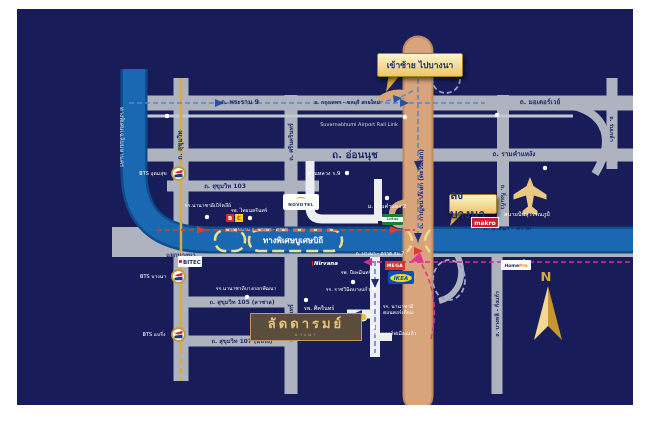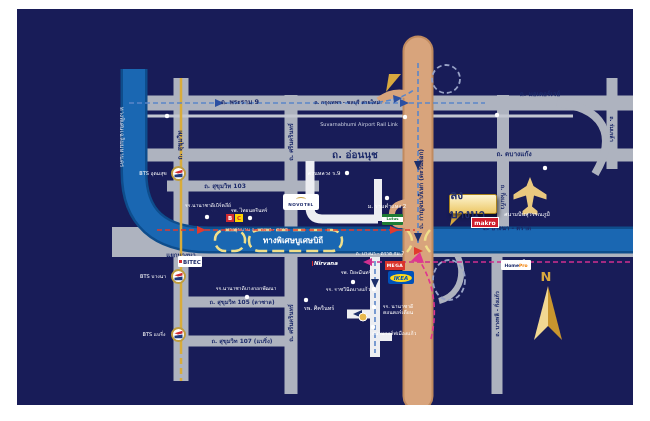--- a/index.html
+++ b/index.html
@@ -155,24 +155,24 @@
     <g>
       <polygon points="531,277 517,331 531,317" fill="#f2d892"></polygon>
       <polygon points="531,277 545,331 531,317" fill="#c9952e"></polygon>
     </g>
 
     <path d="M513 168 l3.5 9 13 8.5 0 5 -12.5 -4 -2 11 5.5 4.5 0 4 -7.5 -2 -7.5 2 0 -4 5.5 -4.5 -2 -11 -12.5 4 0 -5 13 -8.5 z" fill="#e9c87f"></path>
   </svg>
 
   <span class="lb navy" style="left:223px;top:94px;font-size:6.5px">ถ. พระราม 9</span>
   <span class="lb navy" style="left:330px;top:94px;font-size:5.2px">ถ. กรุงเทพฯ - ชลบุรี สายใหม่</span>
-  <span class="lb navy" style="left:523px;top:86px;font-size:6.5px">ถ. มอเตอร์เวย์</span>
+  <span class="lb navy" style="left:523px;top:94px;font-size:6.5px">ถ. มอเตอร์เวย์</span>
   <span class="lb" style="left:342px;top:116px;font-size:5px;color:#cfd4e4">Suvarnabhumi Airport Rail Link</span>
   <span class="lb navy" style="left:338px;top:146px;font-size:10px">ถ. อ่อนนุช</span>
-  <span class="lb navy" style="left:497px;top:146px;font-size:6.5px">ถ. ตบางแกัง</span>
+  <span class="lb navy" style="left:497px;top:146px;font-size:6.5px">ถ. รามคำแหงัง</span>
   <span class="lb navy vL" style="left:164px;top:136px;font-size:6.5px">ถ. สุขุมวิท</span>
   <span class="lb navy vL" style="left:274px;top:133px">ถ. ศรีนครินทร์</span>
   <span class="lb navy vL" style="left:274px;top:314px">ถ. ศรีนครินทร์</span>
   <span class="lb navy" style="left:208px;top:177px">ถ. สุขุมวิท 103</span>
   <span class="lb navy" style="left:225px;top:293px;font-size:5.8px">ถ. สุขุมวิท 105 (ลาซาล)</span>
   <span class="lb navy" style="left:225px;top:332px;font-size:5.8px">ถ. สุขุมวิท 107 (แบริ่ง)</span>
   <span class="lb navy vR" style="left:486px;top:188px;font-size:5.8px">ถ. กิ่งแก้ว</span>
   <span class="lb navy vR" style="left:595px;top:120px;font-size:5.5px">ถ. ร่มเกล้า</span>
   <span class="lb navy vL" style="left:404px;top:180px;font-size:6.2px">ถ. กาญจนาภิเษก (ตะวันออก)</span>
   <span class="lb navy vL" style="left:480px;top:305px;font-size:5.5px">ถ. บางพลี - กิ่งแก้ว</span>
@@ -214,20 +214,21 @@
   <span class="lb" style="left:302px;top:299px;font-size:5.5px">รพ. ศิครินทร์</span>
   <span class="lb" style="left:339px;top:264px;font-size:5px">รพ. ปิยะมินทร์</span>
   <span class="lb" style="left:331px;top:281px;font-size:5px">รร. ราชวินิตบางแก้ว</span>
   <div class="lb ctr" style="left:381px;top:301px;font-size:5px">
     <div>รร. นานาชาติ</div>
     <div>คอนคอร์เดียน</div>
   </div>
   <span class="lb" style="left:377px;top:325px;font-size:5px">สนามกอล์ฟเมืองแก้ว</span>
   <span class="lb" style="left:510px;top:205px;font-size:5.5px">สนามบินสุวรรณภูมิ</span>
 
+  <div class="callout" style="left:360px;top:44px;width:84px;height:22px;font-size:8.5px">เข้าซ้าย ไปบางนา</div>
   <div class="callout" style="left:432px;top:185px;width:46px;height:18px;font-size:12px">ลงบางนา</div>
 
   <div class="logo bitec" style="left:161px;top:247px;width:24px;height:11px">
         <i></i>
         <span>BITEC</span>
       </div>
   <div class="logo makro" style="left:454px;top:208px;width:28px;height:11px">
         <span>makro</span>
       </div>
   <div class="logo mega" style="left:368px;top:252px;width:20px;height:9px">
@@ -251,17 +252,21 @@
       </div>
   <div class="logo nirvana" style="left:295px;top:250px;width:26px;height:8px">
         <i></i>
         <span>Nirvana</span>
       </div>
   <div class="bigc" style="left:209px;top:205px">
     <span class="bc1">B</span>
     <span class="bc2">C</span>
   </div>
 
+  <div class="laddarom" style="left:233px;top:304px;width:110px;height:26px">
+    <div class="nm">ลัดดารมย์</div>
+    <div class="sb">บางนา</div>
+  </div>
 
   <span class="north" style="left:529px;top:267px">N</span>
 
  </div>
 </div>
 
 </body></html>

